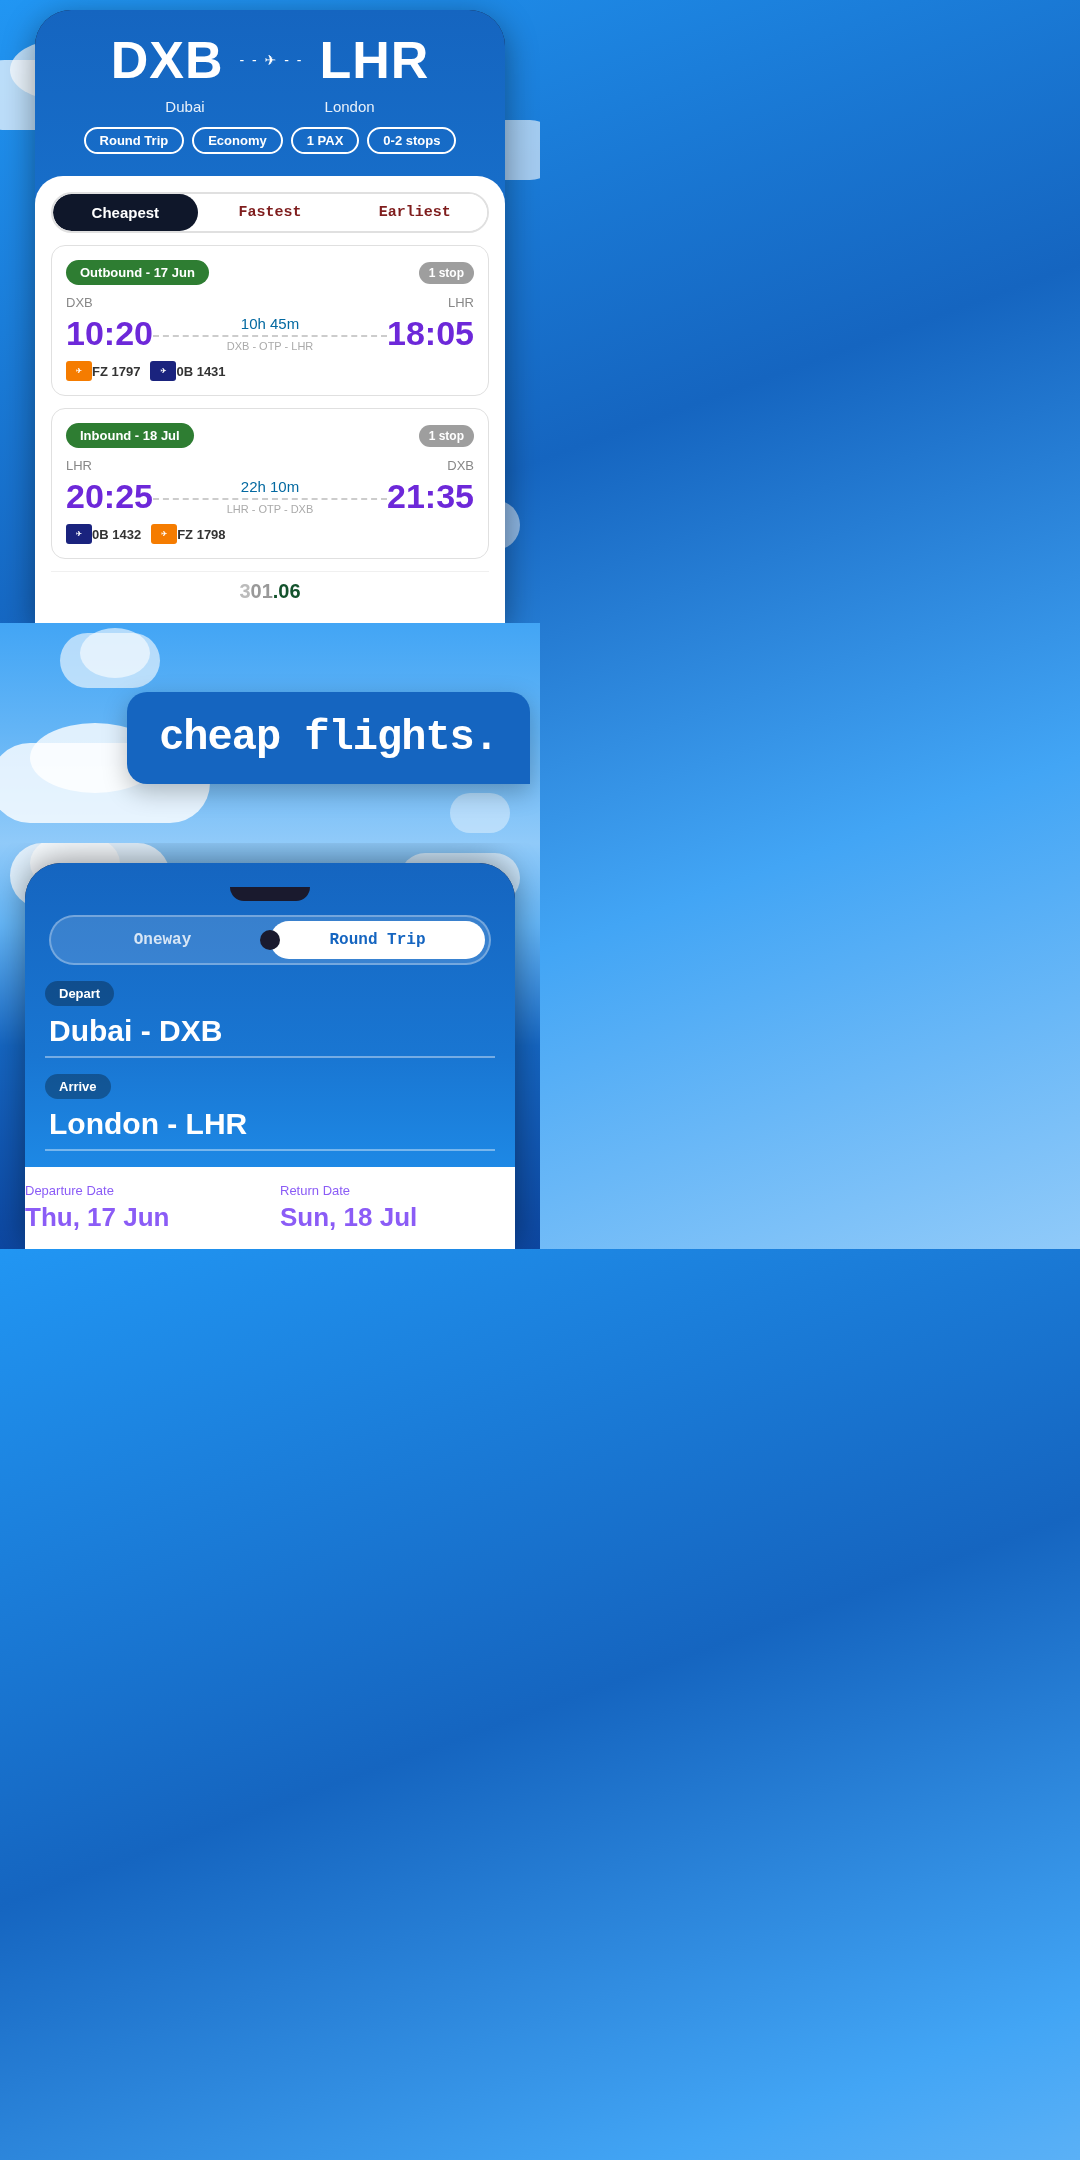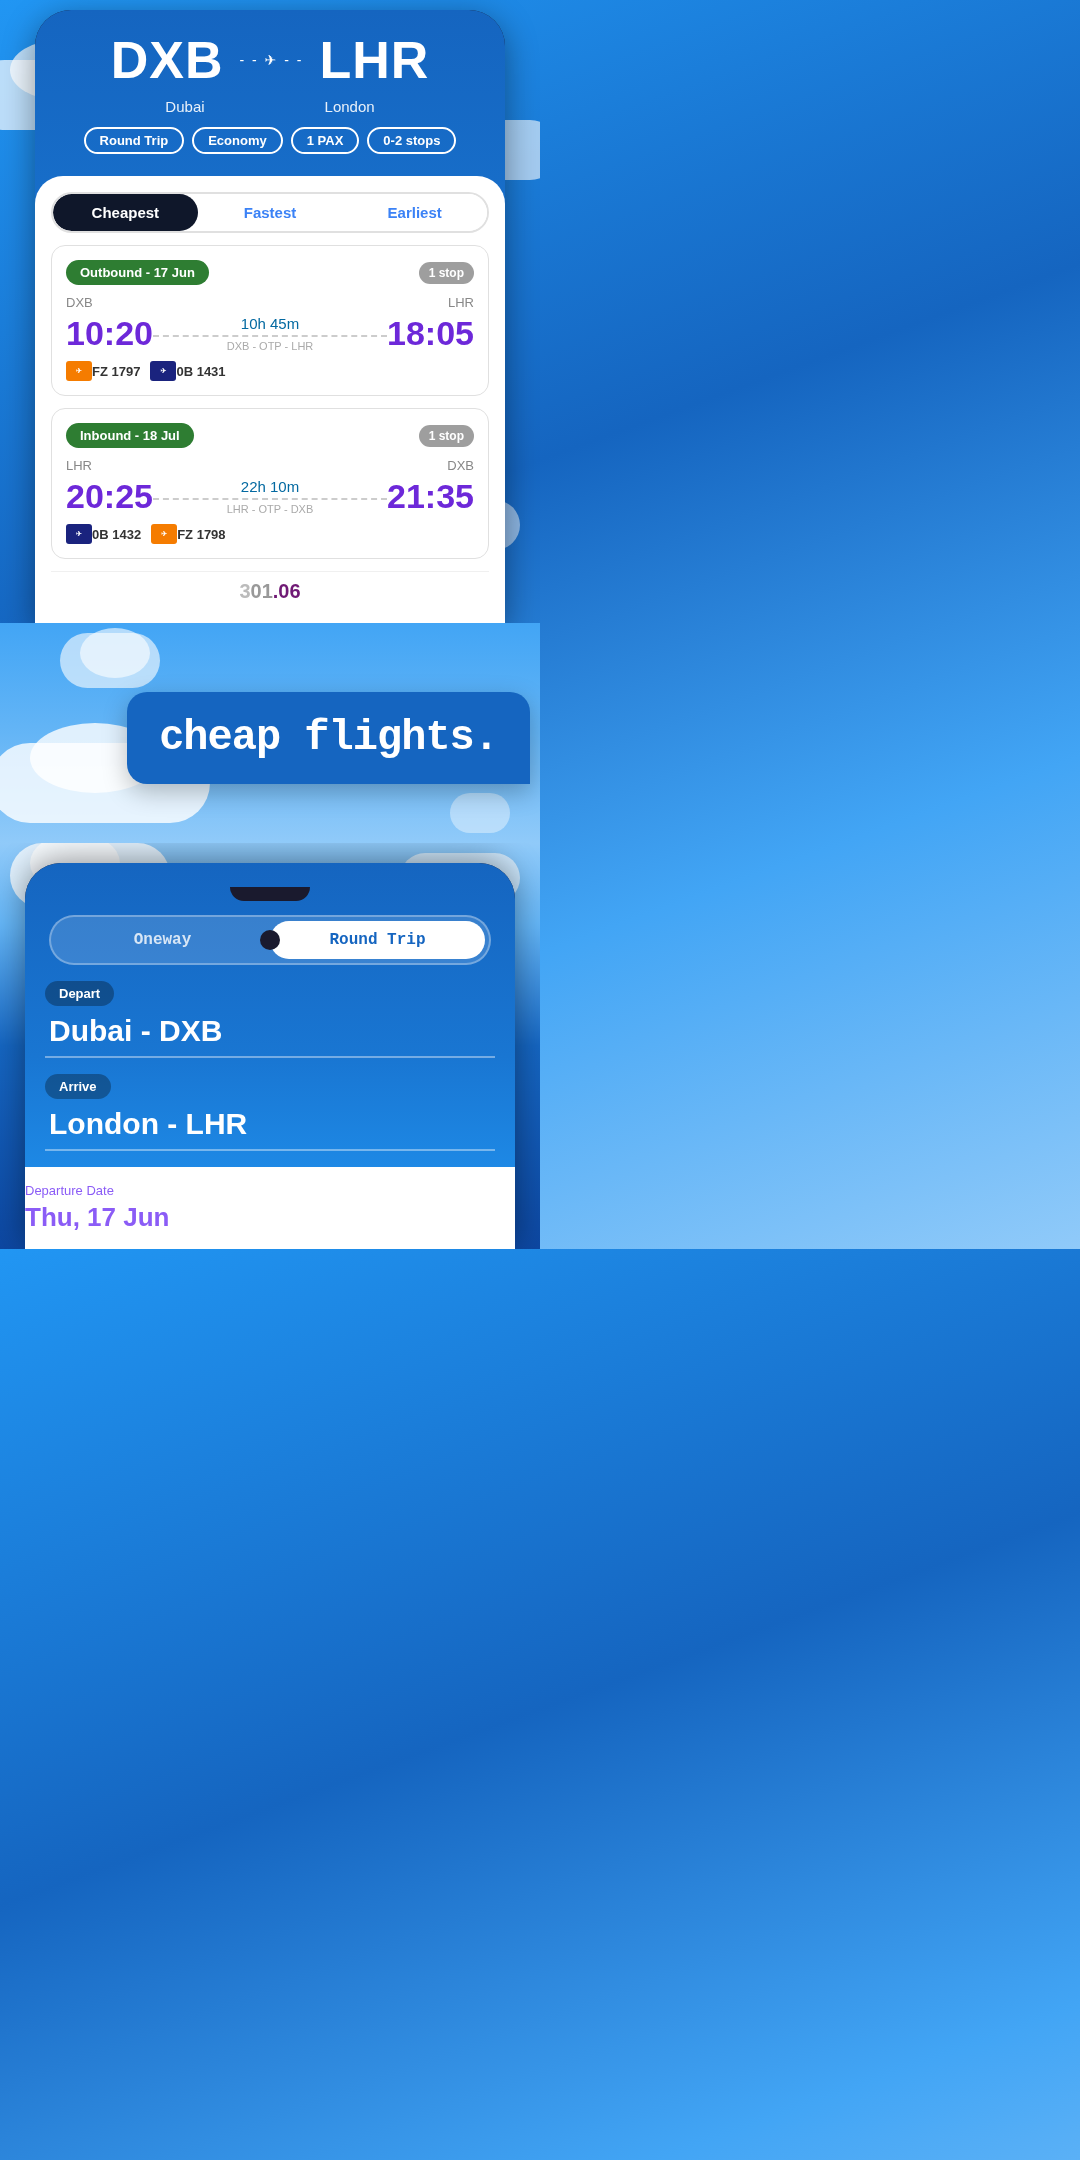--- a/index.html
+++ b/index.html
@@ -104,21 +104,22 @@
     }
 
     .tab.active {
       background: #0f172a;
       color: white;
       border-radius: 22px;
     }
 
     .tab.inactive {
       background: white;
-      color: #3b82f6;
+      color: #7f1d1d;
+      font-family: Liberation Mono, monospace;
     }
 
     
     .cards-area {
       background: white;
       padding: 12px 16px;
     }
 
     .flight-card {
       border: 1.5px solid #e0e0e0;
@@ -482,21 +483,21 @@
               <span>0B 1432</span>
             </div>
             <div class="airline-badge">
               <span class="airline-logo logo-orange">✈</span>
               <span>FZ 1798</span>
             </div>
           </div>
         </div>
 
         <div class="partial-price">
-          <span style="color:#bbb;">3</span><span style="color:#999;">01</span><span style="color:#701a75;margin-top:34px;">.06</span>
+          <span style="color:#bbb;">3</span><span style="color:#999;">01</span><span style="color:#14532d;margin-top:34px;">.06</span>
         </div>
       </div>
     </div>
   </div>
 </div>
 
 <div style="position:relative; background: linear-gradient(180deg, #42a5f5 0%, #64b5f6 50%, #90caf9 100%); min-height:220px; display:flex; align-items:center; justify-content:flex-end; overflow:hidden;">
 
   <div style="position:absolute; bottom:20px; left:-10px; width:220px; height:80px; background:rgba(255,255,255,0.8); border-radius:50px; z-index:2;"></div>
   <div style="position:absolute; bottom:50px; left:30px; width:130px; height:70px; background:rgba(255,255,255,0.8); border-radius:50%; z-index:2;"></div>
@@ -539,18 +540,22 @@
         <span class="field-value">London - LHR</span>
         <div class="field-divider"></div>
       </div>
 
       <div class="dates-section">
         <div class="dates-row">
           <div class="date-col">
             <div class="date-label">Departure Date</div>
             <div class="date-value">Thu, 17 Jun</div>
           </div>
+          <div class="date-col">
+            <div class="date-label">Return Date</div>
+            <div class="date-value">Sun, 18 Jul</div>
+          </div>
         </div>
       </div>
 
     </div>
   </div>
 </div>
 
 </body></html>

